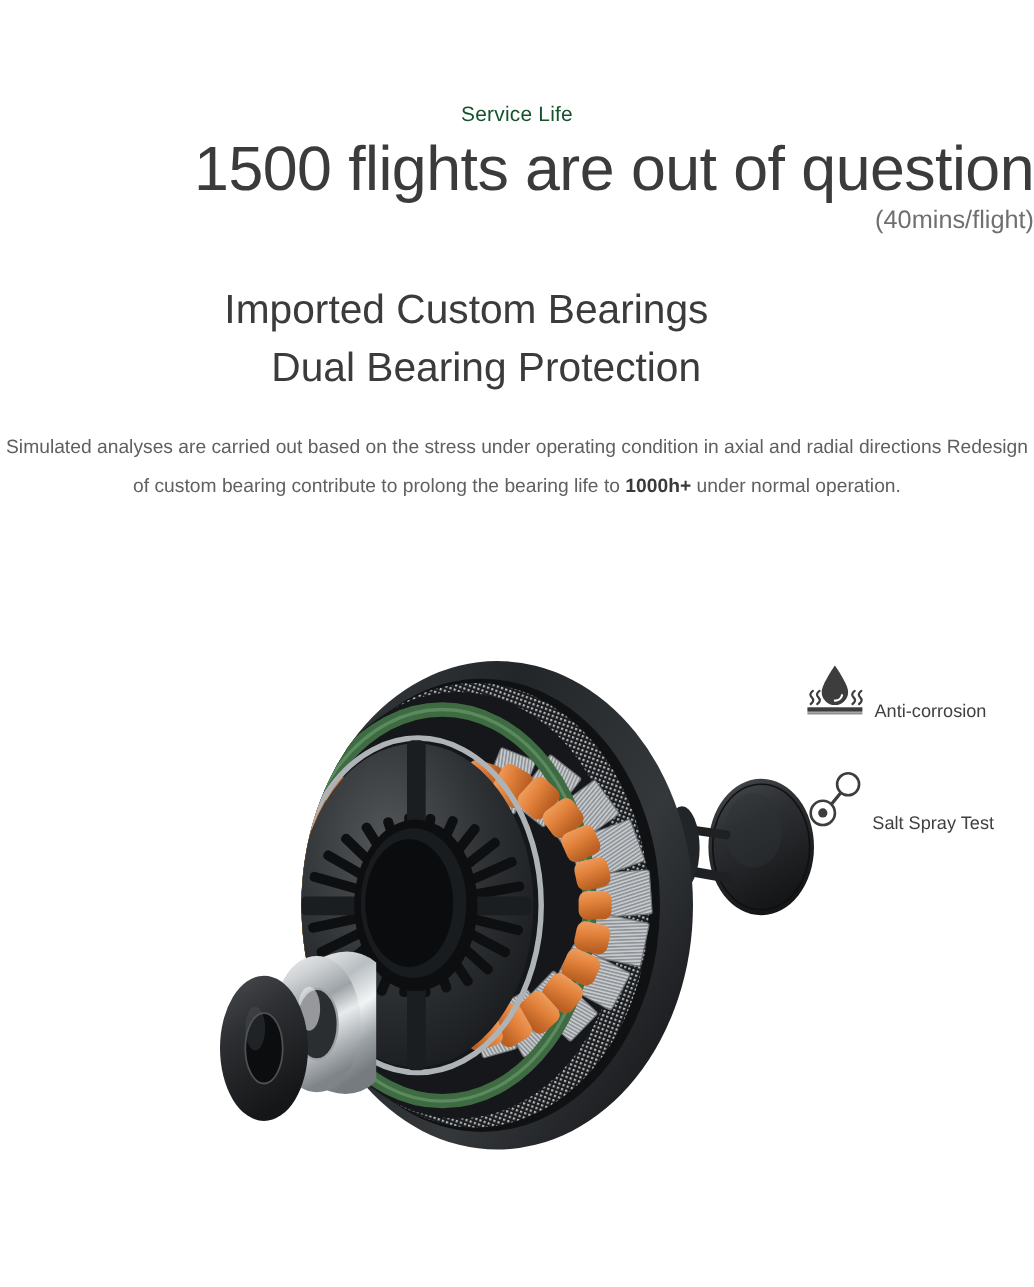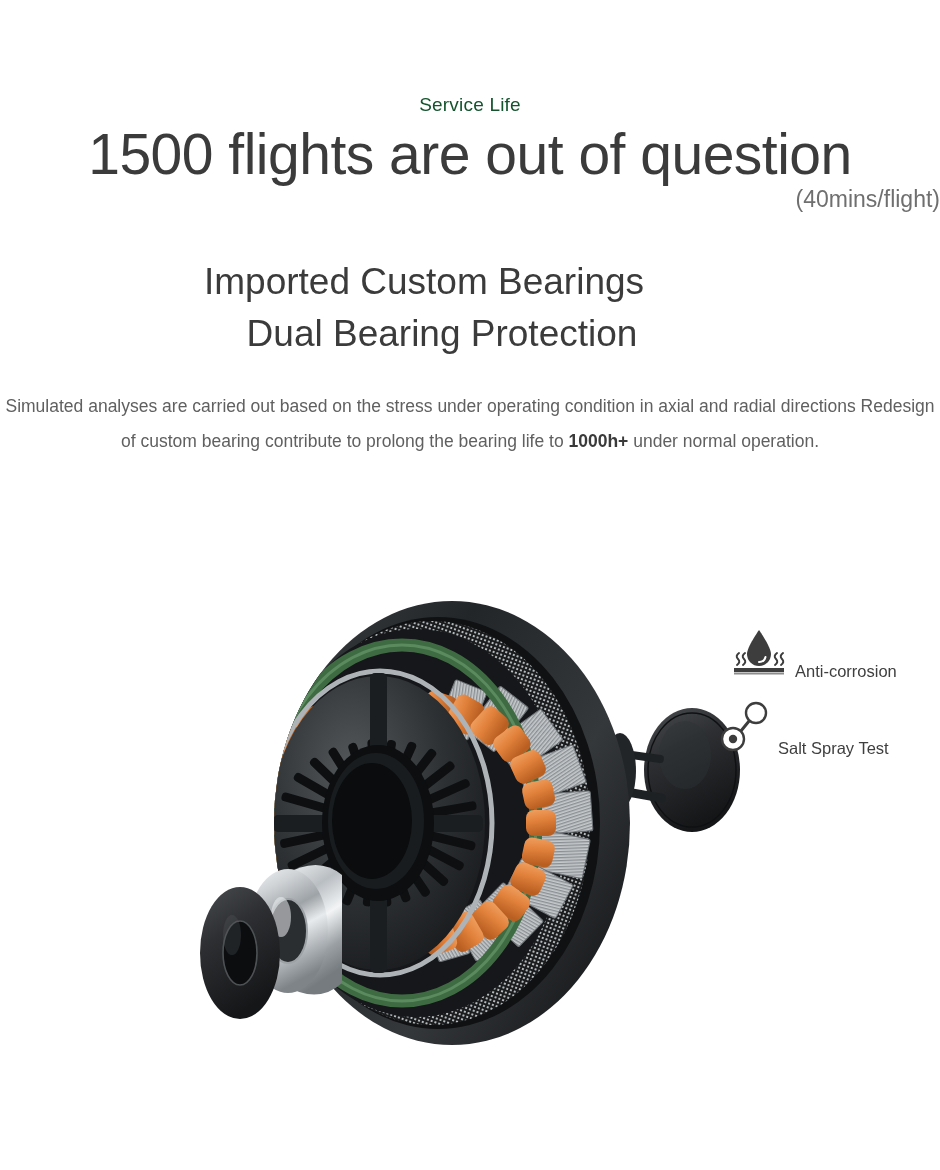--- a/index.html
+++ b/index.html
@@ -11,21 +11,21 @@
   }
 
   .page { position:relative; width:940px; height:1170px; background:#fff; }
 
   
   .eyebrow {
     position:absolute; top:94px; left:0; width:940px; text-align:center;
     font-size:19px; color:#14532d; letter-spacing:.2px; font-weight:400;
   }
   .headline {
-    position:absolute; top:122px; left:0; width:940px; text-align:center;
+    position:absolute; top:122px; left:0; width:940px; text-align:right;
     font-size:57px; line-height:64px; color:#3b3b3b; font-weight:400;
     letter-spacing:-.5px;
   }
   .subcaption {
     position:absolute; top:186px; left:0; width:940px; text-align:right;
     font-size:23px; color:#6f6f6f; font-weight:400;
   }
   .section-title {
     position:absolute; top:256px; left:0; width:848px; text-align:center;
     font-size:37px; line-height:52px; color:#3b3b3b; font-weight:400;
@@ -41,22 +41,22 @@
   .body-copy b { color:#3a3a3a; font-weight:700; }
 
   
   .feature {
     position:absolute; display:flex; align-items:flex-end; gap:8px;
   }
   .feature-label {
     font-size:16.5px; color:#3f3f3f; white-space:nowrap; line-height:1;
     padding-bottom:2px;
   }
-  #feat-anticorrosion { left:731px; top:627px; }
-  #feat-saltspray    { left:718px; top:700px; }
+  #feat-anticorrosion { left:731px; top:602px; }
+  #feat-saltspray    { left:733px; top:700px; }
   #feat-saltspray .feature-label { padding-bottom:0; }
 
   
   .motor { position:absolute; left:180px; top:575px; width:600px; height:500px; }
   .motor svg { display:block; }
 </style>
 </head>
 <body>
 
 <div class="page">

